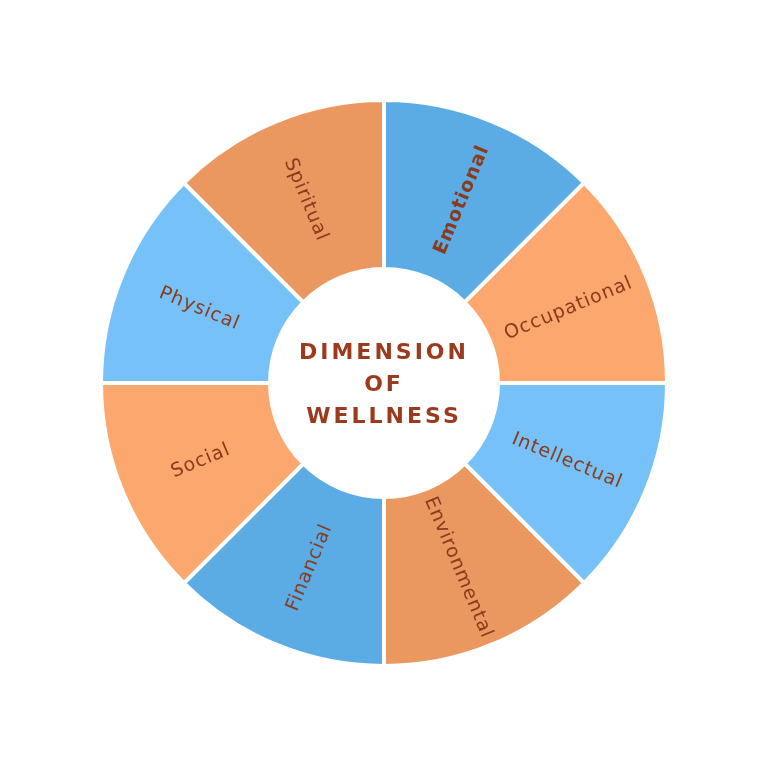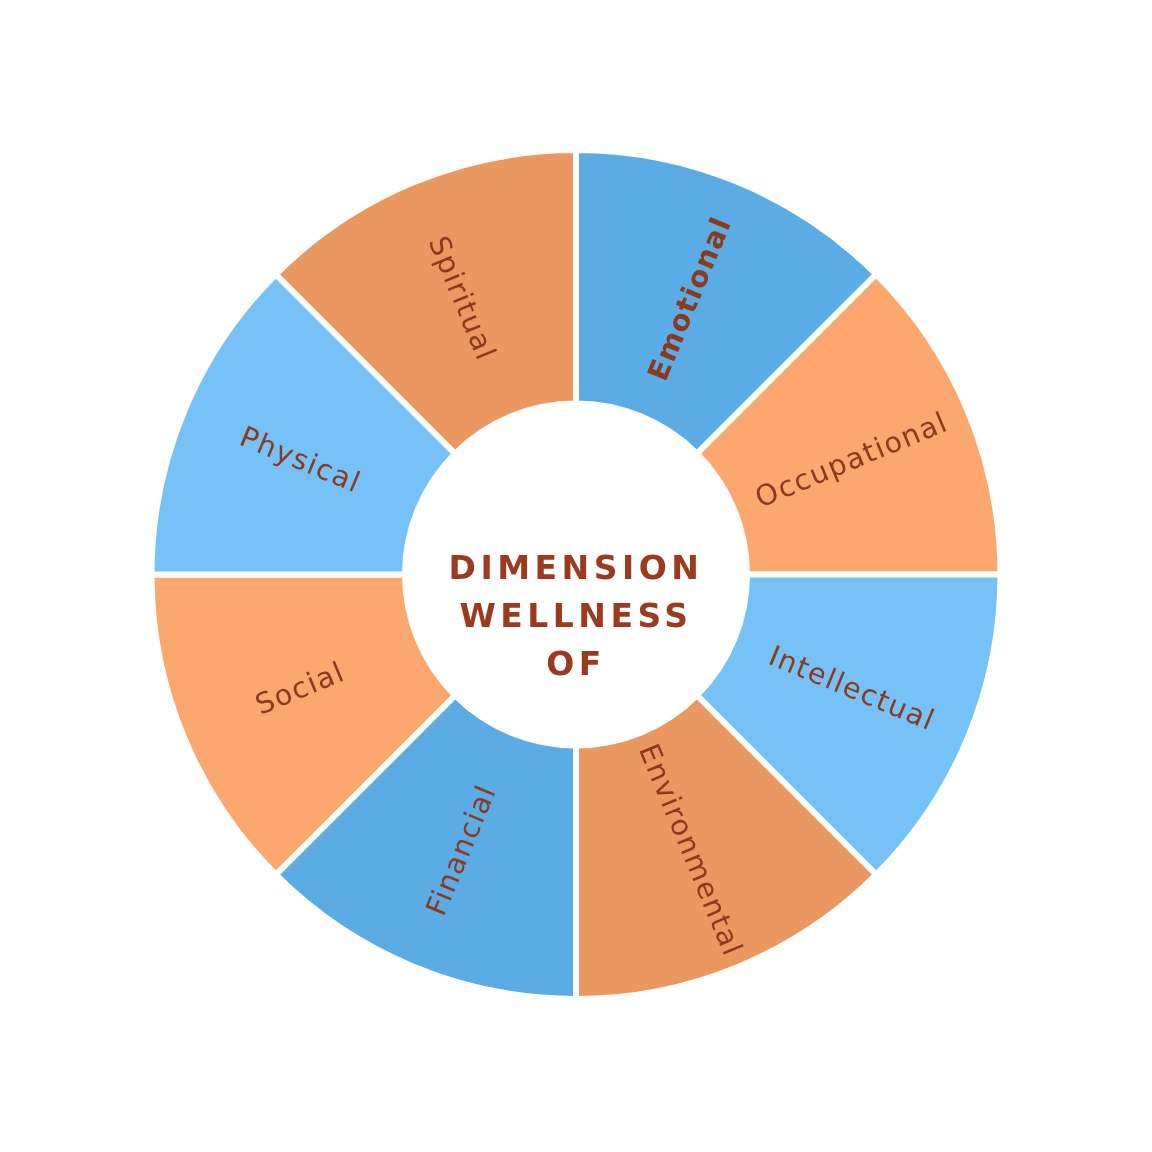--- a/index.html
+++ b/index.html
@@ -32,21 +32,20 @@
     left: 384px;
     top: 384px;
     transform: translate(-50%, -50%);
     text-align: center;
     font-family: "DejaVu Sans", sans-serif;
     font-weight: bold;
     font-size: 22px;
     letter-spacing: 3px;
     line-height: 32px;
     white-space: nowrap;
-    margin-top: 28px;
   }
 </style>
 </head>
 <body>
 
 <div class="canvas">
   <svg id="wheel-svg" width="768" height="768" viewBox="0 0 768 768">
       <path d="M 384.00 100.00 A 283 283 0 0 1 584.11 182.89 L 464.61 302.39 A 114 114 0 0 0 384.00 269.00 Z" fill="#5BACE4" stroke="#FFFFFF" stroke-width="4" stroke-linejoin="round"></path>
       <text x="460.15" y="199.15" text-anchor="middle" dominant-baseline="central" fill="#8B3A1D" class="seg-label" font-weight="bold" transform="rotate(-67.50 460.15 199.15)">Emotional</text>
       <path d="M 584.11 182.89 A 283 283 0 0 1 667.00 383.00 L 498.00 383.00 A 114 114 0 0 0 464.61 302.39 Z" fill="#FBA76D" stroke="#FFFFFF" stroke-width="4" stroke-linejoin="round"></path>
@@ -59,16 +58,16 @@
       <text x="307.85" y="566.85" text-anchor="middle" dominant-baseline="central" fill="#8B3A1D" class="seg-label" font-weight="normal" transform="rotate(-67.50 307.85 566.85)">Financial</text>
       <path d="M 183.89 583.11 A 283 283 0 0 1 101.00 383.00 L 270.00 383.00 A 114 114 0 0 0 303.39 463.61 Z" fill="#FBA76D" stroke="#FFFFFF" stroke-width="4" stroke-linejoin="round"></path>
       <text x="200.15" y="459.15" text-anchor="middle" dominant-baseline="central" fill="#8B3A1D" class="seg-label" font-weight="normal" transform="rotate(-22.50 200.15 459.15)">Social</text>
       <path d="M 101.00 383.00 A 283 283 0 0 1 183.89 182.89 L 303.39 302.39 A 114 114 0 0 0 270.00 383.00 Z" fill="#76C2F8" stroke="#FFFFFF" stroke-width="4" stroke-linejoin="round"></path>
       <text x="200.15" y="306.85" text-anchor="middle" dominant-baseline="central" fill="#8B3A1D" class="seg-label" font-weight="normal" transform="rotate(22.50 200.15 306.85)">Physical</text>
       <path d="M 183.89 182.89 A 283 283 0 0 1 384.00 100.00 L 384.00 269.00 A 114 114 0 0 0 303.39 302.39 Z" fill="#EA9760" stroke="#FFFFFF" stroke-width="4" stroke-linejoin="round"></path>
       <text x="307.85" y="199.15" text-anchor="middle" dominant-baseline="central" fill="#8B3A1D" class="seg-label" font-weight="normal" transform="rotate(67.50 307.85 199.15)">Spiritual</text>
     </svg>
   <div class="center-title" style="color: rgb(156, 58, 30);">
     <div>DIMENSION</div>
+    <div>OF</div>
     <div>WELLNESS</div>
-    <div>OF</div>
   </div>
 </div>
 
 </body></html>

